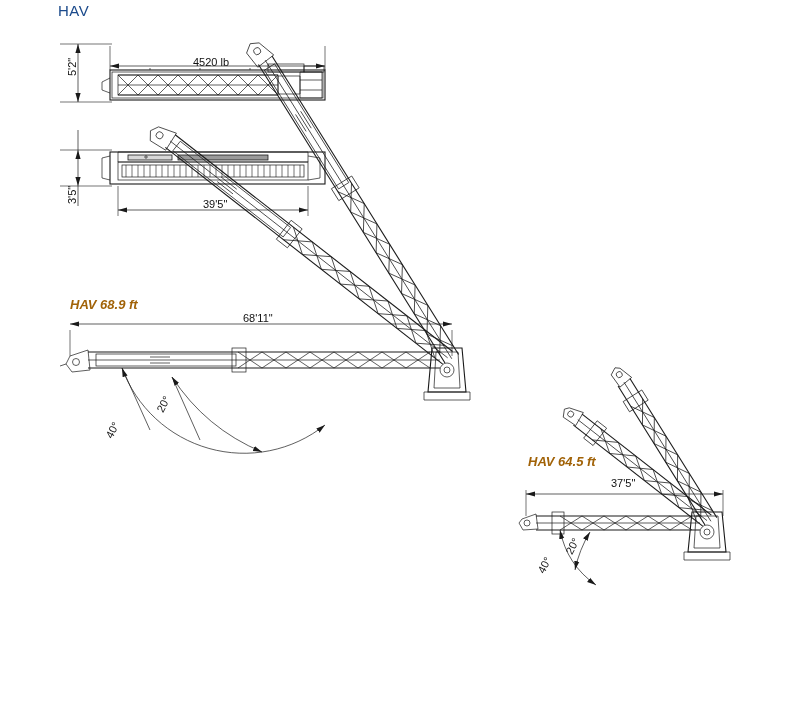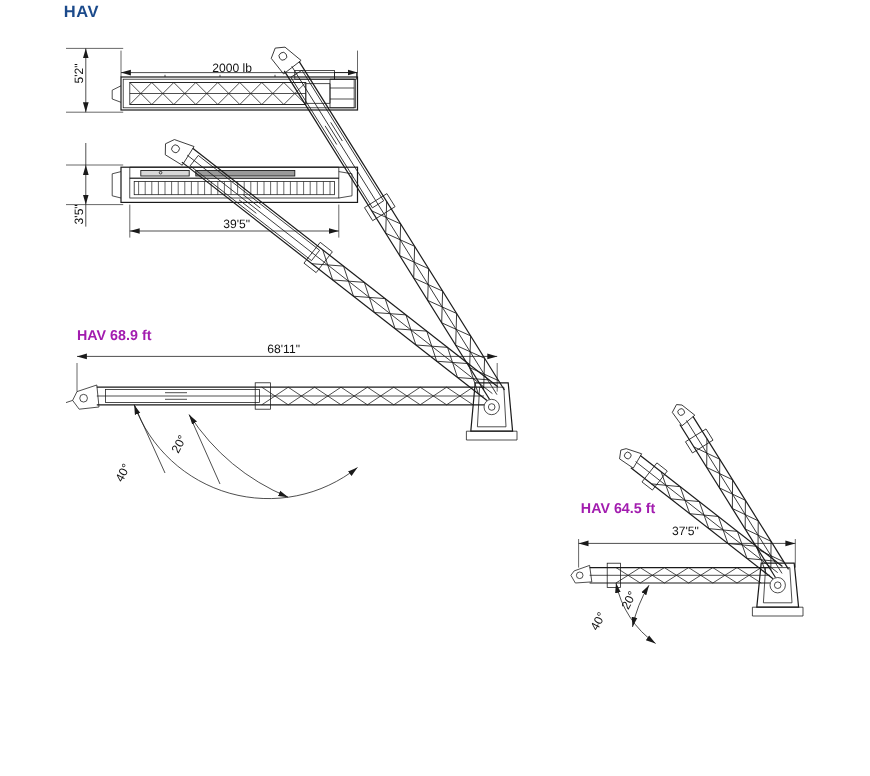--- a/index.html
+++ b/index.html
@@ -18,29 +18,30 @@
     position: absolute;
     left: 0; top: 0;
     width: 791px;
     height: 705px;
   }
   .title-main {
     position: absolute;
     left: 58px;
     top: 2px;
     font-size: 15px;
-    font-weight: bold;
+    font-weight: normal;
     color: #1b4a8b;
     letter-spacing: 0.5px;
   }
   .section-title {
     position: absolute;
     font-size: 13px;
     font-weight: bold;
-    color: #a21caf;
+    color: #a16207;
+    font-style: italic;
   }
   .dim-label {
     position: absolute;
     font-size: 11px;
     color: #111;
     white-space: nowrap;
   }
   .dim-label.vert {
     transform-origin: left top;
     transform: rotate(-90deg);
@@ -258,21 +259,21 @@
           <path class="ln thin" d="M536,514 L522,519 L519,523 L523,530 L538,529 Z" fill="#ffffff"></path>
           <circle class="ln thin" cx="527" cy="523" r="3" fill="#ffffff"></circle>
         </g>
       </g>
 
       <path class="ln thin" d="M 596,585 A 88,88 0 0 1 560,530" marker-start="url(#arrR)" marker-end="url(#arrL)"></path>
       <path class="ln thin" d="M 575,570 A 118,118 0 0 1 590,532" marker-start="url(#arrR)" marker-end="url(#arrL)"></path>
     </g>
   </svg>
 
-  <div class="dim-label" style="left:193px; top:56px;">2000 lb</div>
+  <div class="dim-label" style="left:193px; top:56px;">4520 lb</div>
   <div class="dim-label vert" style="left:66px; top:76px;">5'2"</div>
   <div class="dim-label vert" style="left:66px; top:204px;">3'5"</div>
   <div class="dim-label" style="left:203px; top:198px;">39'5"</div>
 
   <div class="section-title" style="left:70px; top:297px;">HAV 68.9 ft</div>
   <div class="dim-label" style="left:243px; top:312px;">68'11"</div>
   <div class="ang-label" style="left:104px; top:424px; transform:rotate(-62deg);">40°</div>
   <div class="ang-label" style="left:155px; top:398px; transform:rotate(-62deg);">20°</div>
 
   <div class="section-title" style="left:528px; top:454px;">HAV 64.5 ft</div>

